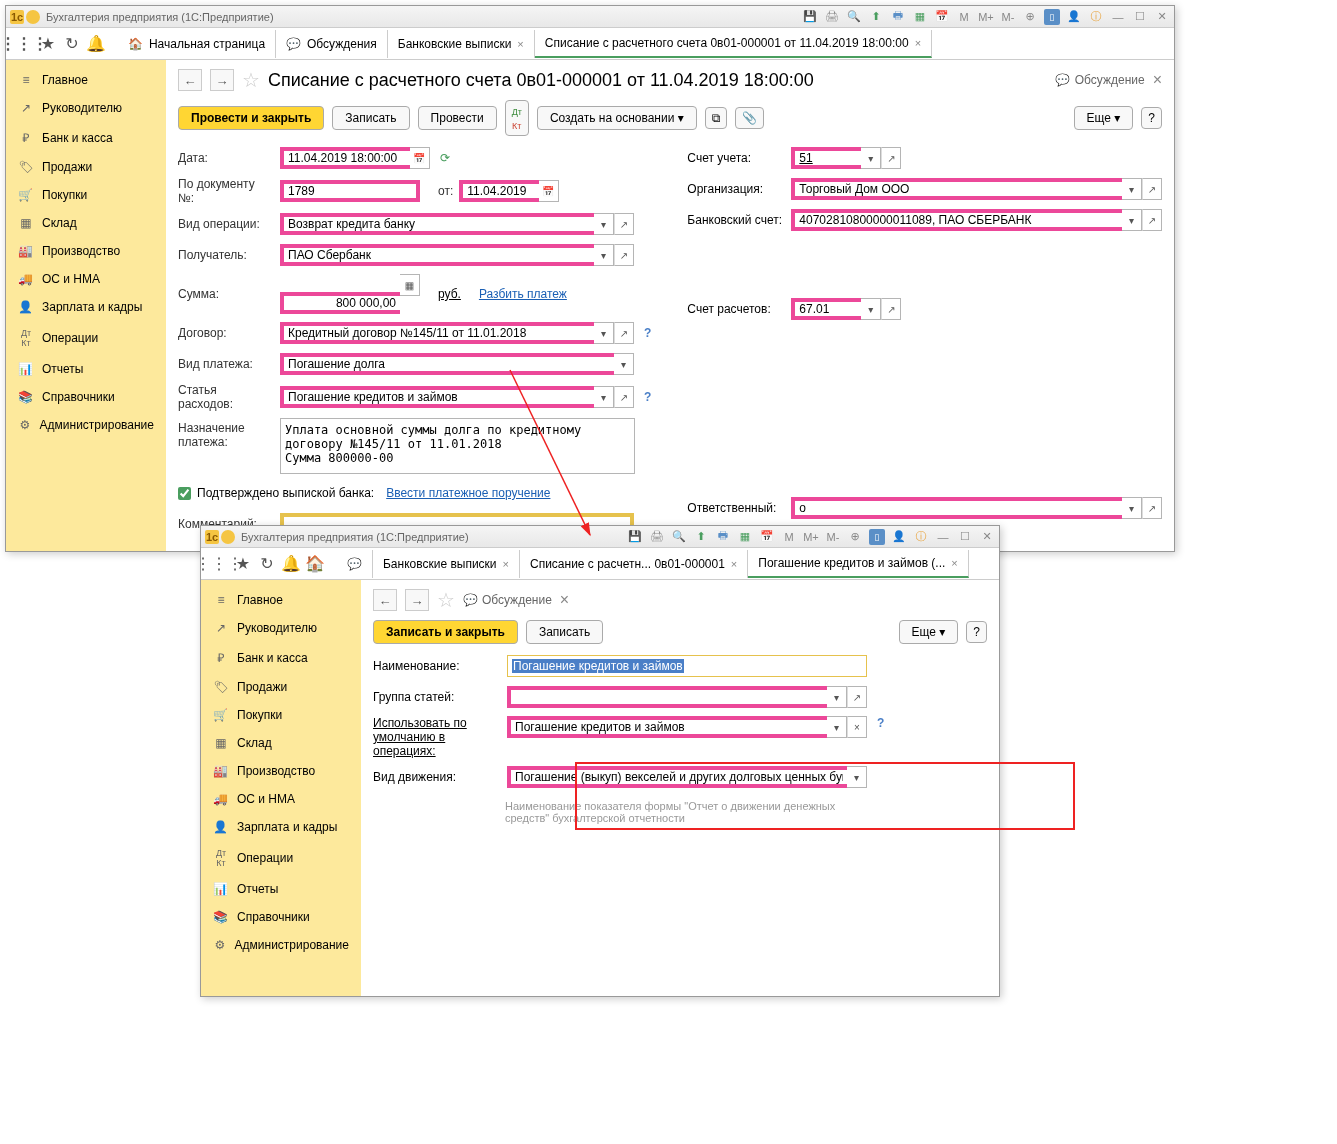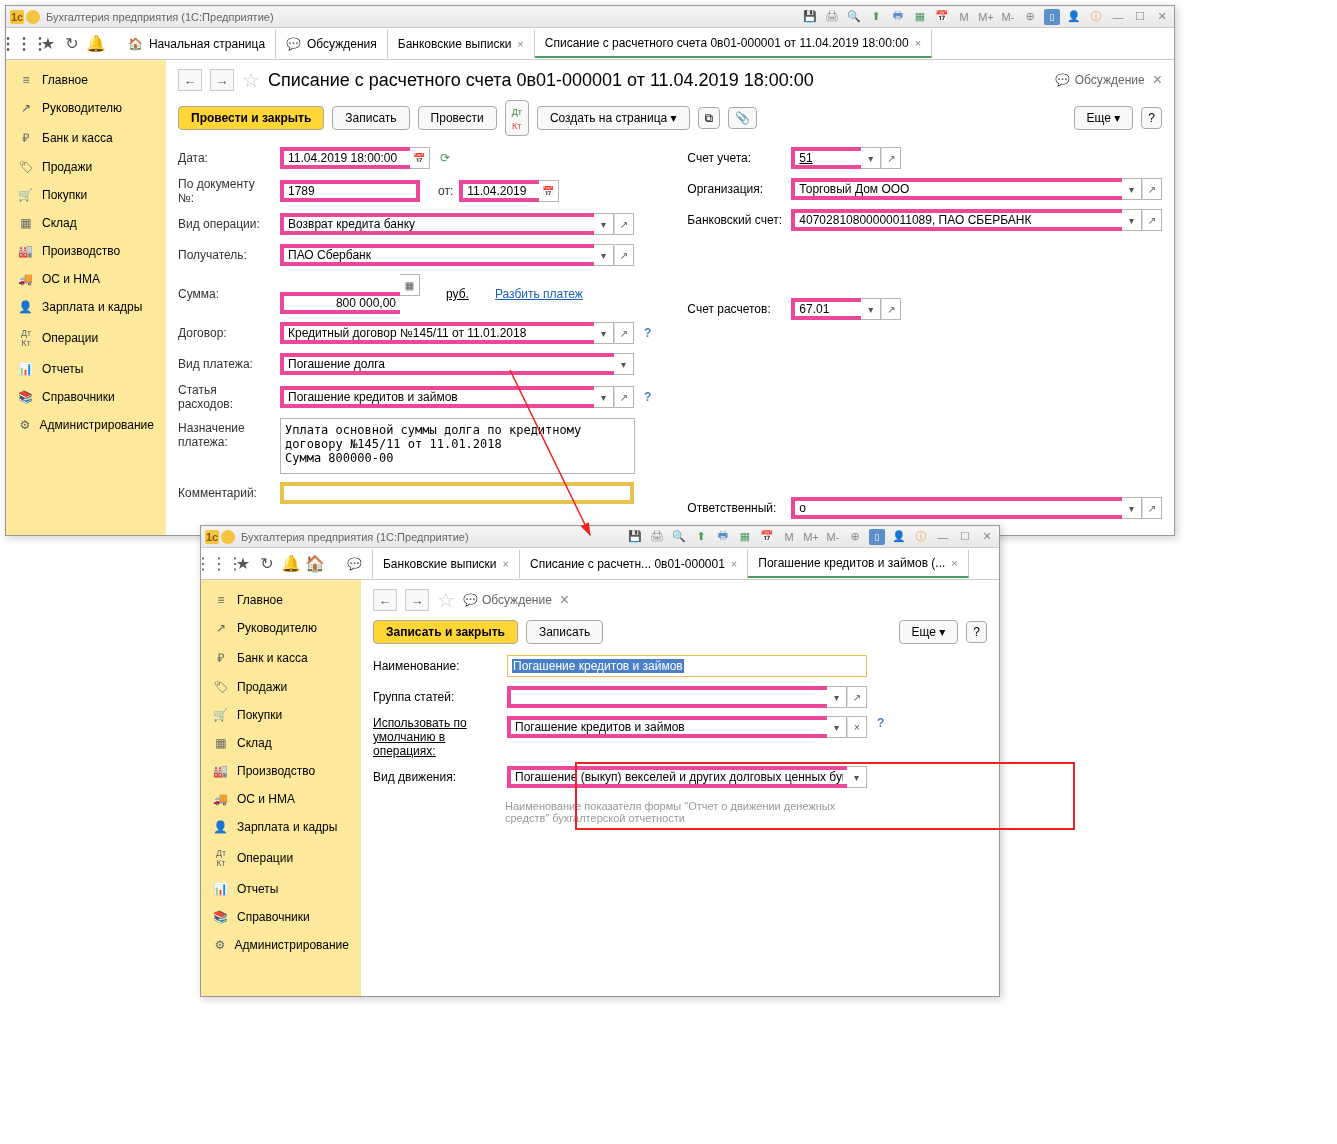--- a/index.html
+++ b/index.html
@@ -181,21 +181,21 @@
               <span>Обсуждение</span>
             </span>
           <span class="close-page">×</span>
         </div>
       </div>
       <div class="cmd-bar">
         <button class="btn primary">Провести и закрыть</button>
         <button class="btn">Записать</button>
         <button class="btn">Провести</button>
         <button class="btn icon-only"><span class="dtkt"><span class="d">Дт</span><br><span class="k">Кт</span></span></button>
-        <button class="btn"><span>Создать на страница</span> ▾</button>
+        <button class="btn"><span>Создать на основании</span> ▾</button>
         <button class="btn icon-only">⧉</button>
         <button class="btn icon-only">📎</button>
         <span class="spacer"></span>
         <button class="btn"><span>Еще</span> ▾</button>
         <button class="btn icon-only">?</button>
       </div>
 
       <div style="display:flex; gap:36px;">
         <div style="flex:0 0 auto;">
           <div class="form-row">
@@ -230,21 +230,21 @@
                 <span class="ibtn">▾</span>
                 <span class="ibtn last">↗</span>
               </div>
           </div>
           <div class="form-row">
             <span class="label">Сумма:</span>
             <div class="input-wrap">
                 <input class="input" style="width: 120px; text-align: right; margin-top: 18px;" value="800 000,00">
                 <span class="ibtn">▦</span>
               </div>
-            <span style="margin:0 20px;text-decoration:underline;">руб.</span>
+            <span style="margin:0 12px;text-decoration:underline;">руб.</span>
             <span class="link">Разбить платеж</span>
           </div>
           <div class="form-row">
             <span class="label">Договор:</span>
             <div class="input-wrap">
                 <input class="input" style="width: 314px;" value="Кредитный договор №145/11 от 11.01.2018">
                 <span class="ibtn">▾</span>
                 <span class="ibtn last">↗</span>
               </div>
             <span class="help-q">?</span>
@@ -262,20 +262,25 @@
                 <input class="input" style="width: 314px;" value="Погашение кредитов и займов">
                 <span class="ibtn">▾</span>
                 <span class="ibtn last">↗</span>
               </div>
             <span class="help-q">?</span>
           </div>
           <div class="form-row top">
             <span class="label" style="padding-top:3px;">Назначение платежа:</span>
             <textarea class="textarea" style="">Уплата основной суммы долга по кредитному договору №145/11 от 11.01.2018
 Сумма 800000-00</textarea>
+          </div>
+          <div class="form-row">
+            <input type="checkbox" class="chk" checked="" style="">
+            <span>Подтверждено выпиской банка:</span>
+            <span class="link" style="margin-left:6px;">Ввести платежное поручение</span>
           </div>
           <div class="form-row">
             <span class="label">Комментарий:</span>
             <input class="input yellow" style="width: 354px;" value="">
           </div>
         </div>
 
         <div style="flex:1;">
           <div class="form-row">
             <span style="width:98px;">Счет учета:</span>

